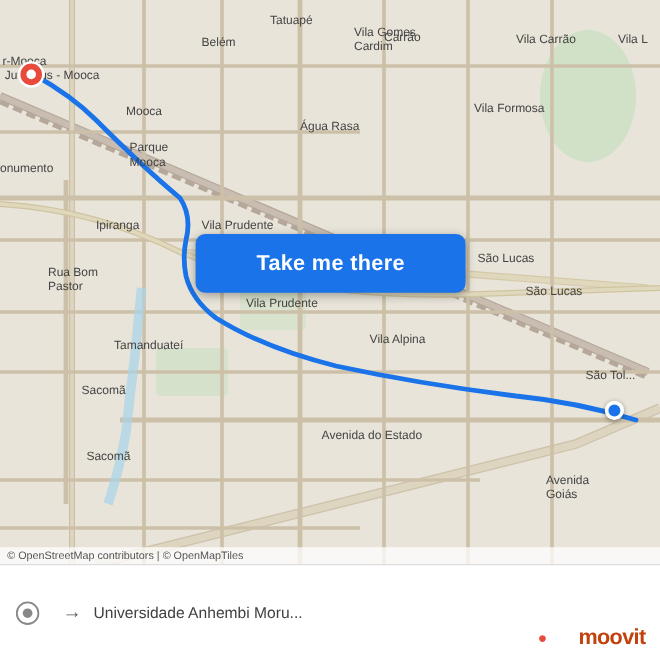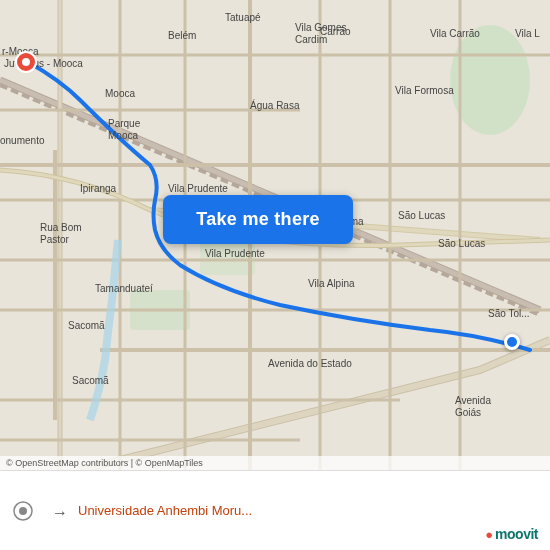--- a/index.html
+++ b/index.html
@@ -21,21 +21,21 @@
       position: absolute;
       top: 0; left: 0;
       width: 100%; height: 100%;
     }
 
     
     .cta-button {
       position: absolute;
       top: 195px;
       left: 163px;
-      width: 190px;
+      width: 225px;
       height: 49px;
       background-color: #1a73e8;
       border-radius: 8px;
       display: flex;
       align-items: center;
       justify-content: center;
       cursor: pointer;
       box-shadow: 0 2px 8px rgba(0,0,0,0.3);
       border: none;
       outline: none;
@@ -110,39 +110,40 @@
       flex-shrink: 0;
     }
 
     .bottom-bar-to {
       flex: 1;
       min-width: 0;
     }
 
     .to-text {
       font-size: 13px;
-      color: #c2410c;
+      color: #404040;
       white-space: nowrap;
       overflow: hidden;
       text-overflow: ellipsis;
     }
 
     .moovit-logo {
       position: absolute;
       bottom: 8px;
       right: 12px;
       display: flex;
       align-items: center;
     }
 
     .moovit-text {
-      font-size: 14px;
+      font-size: 18px;
       font-weight: 700;
-      color: #0f766e;
+      color: #c2410c;
       letter-spacing: -0.5px;
+      margin-left: 24px;
     }
 
     
     .map-label {
       position: absolute;
       font-size: 10px;
       color: #444;
       font-weight: 500;
       pointer-events: none;
       white-space: nowrap;

